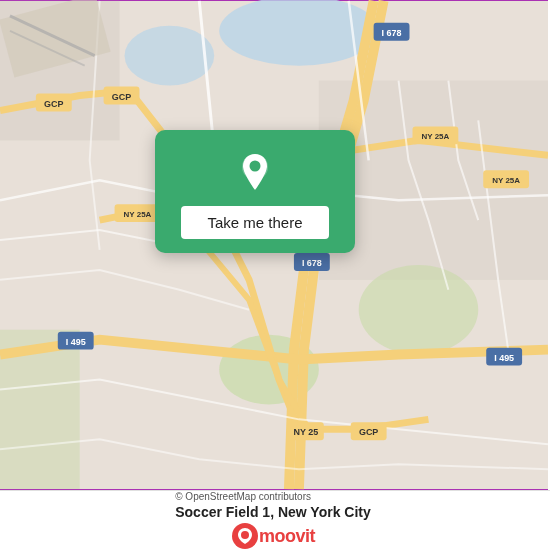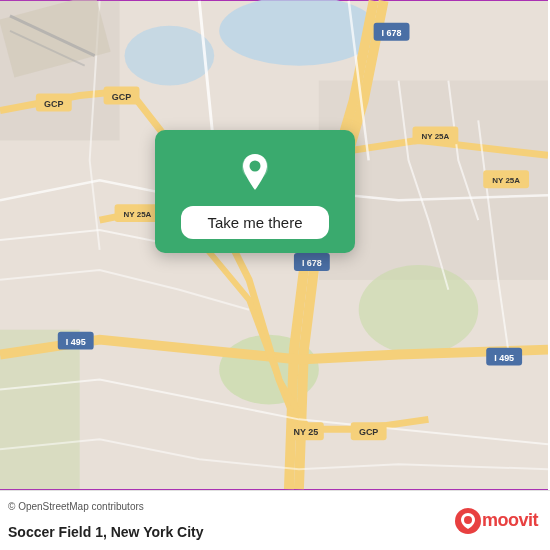--- a/index.html
+++ b/index.html
@@ -46,55 +46,55 @@
     #location-pin-icon {
       width: 48px;
       height: 48px;
       margin-bottom: 10px;
     }
 
     #take-me-there-btn {
       background-color: white;
       color: #222;
       border: none;
-      border-radius: 12px;
+      border-radius: 4px;
       padding: 8px 26px;
       font-size: 15px;
       font-weight: 500;
       cursor: pointer;
       white-space: nowrap;
     }
 
     #footer {
       width: 550px;
       height: 60px;
       background: white;
       display: flex;
       align-items: center;
       justify-content: space-between;
       padding: 0 12px 0 8px;
       border-top: 1px solid #e0e0e0;
+      flex-direction: column;
     }
 
     #footer-left {
       display: flex;
       flex-direction: column;
       gap: 2px;
     }
 
     #osm-credit {
       font-size: 10px;
       color: #555;
     }
 
     #location-title {
       font-size: 14px;
       font-weight: 600;
       color: #222;
-      margin-top: 10px;
     }
 
     #moovit-logo {
       display: flex;
       align-items: center;
     }
 
     #moovit-icon {
       width: 28px;
       height: 28px;

